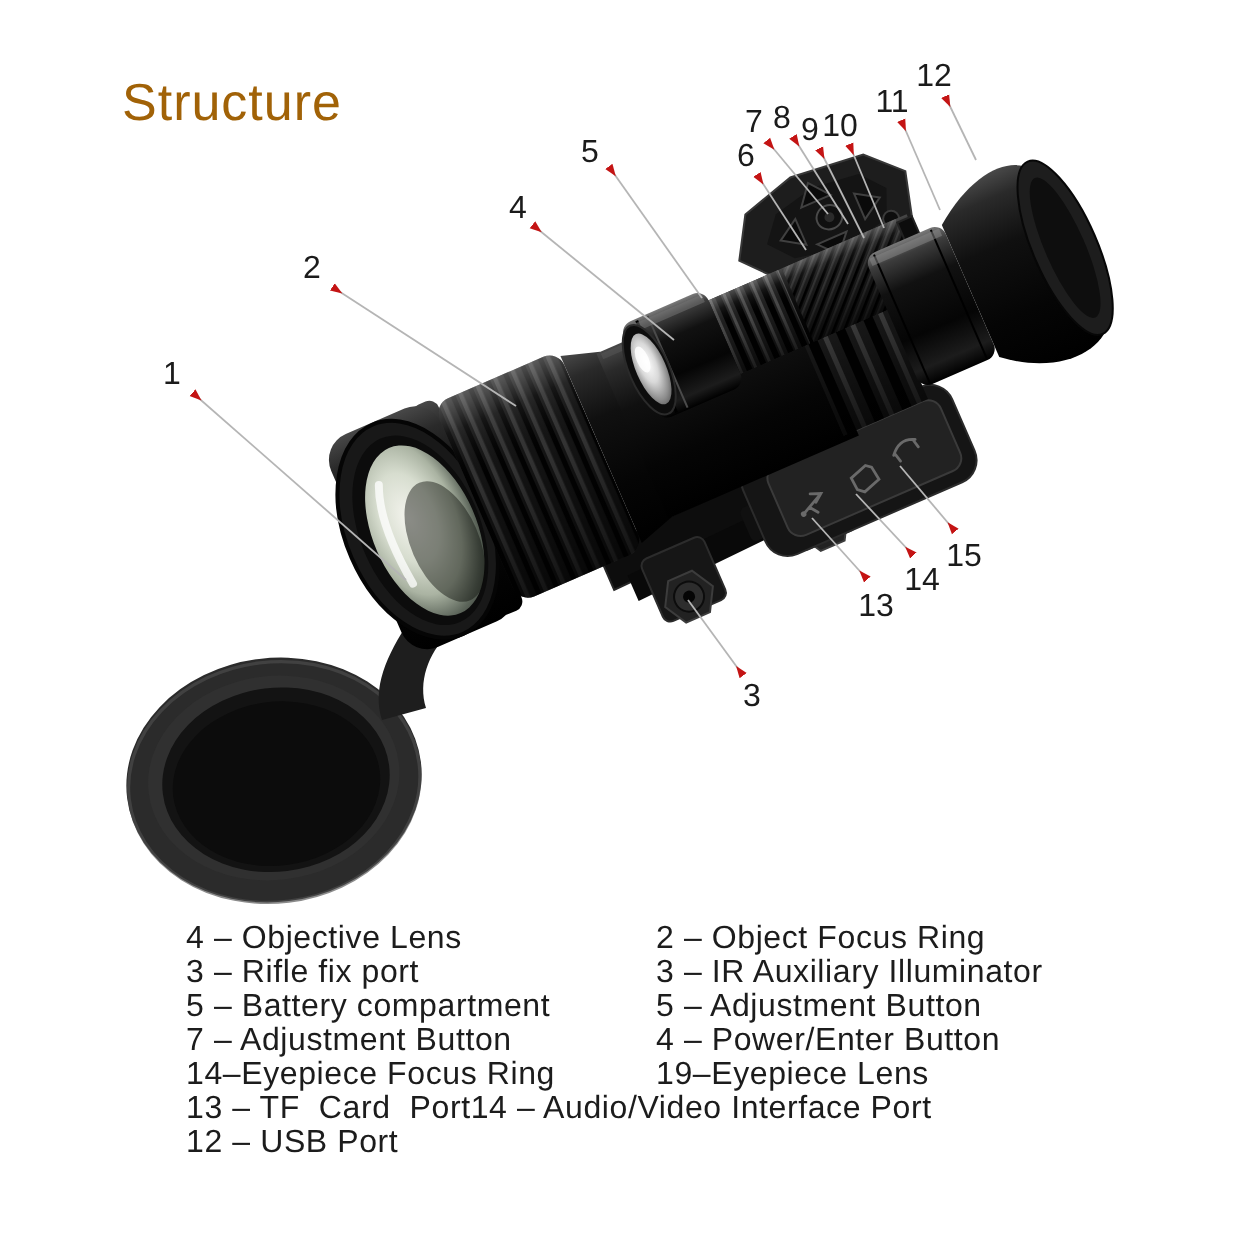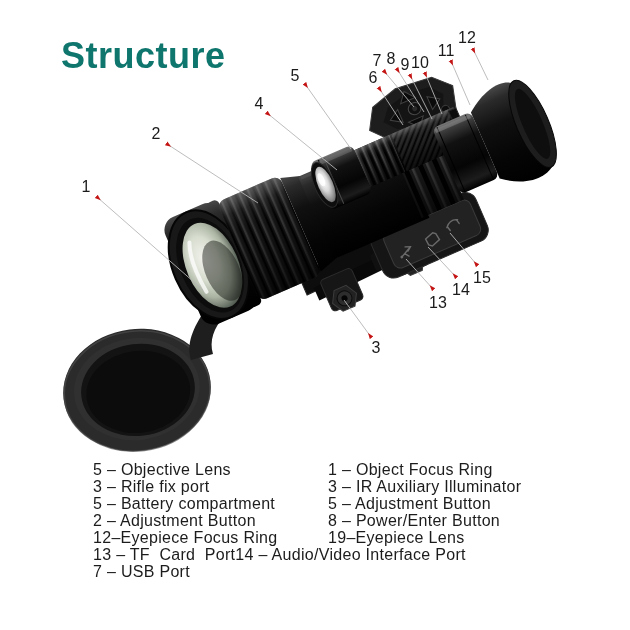--- a/index.html
+++ b/index.html
@@ -2,22 +2,22 @@
 <html><head>
 <meta charset="utf-8">
 <style>
   html,body{margin:0;padding:0;}
   body{
     width:630px;height:630px;position:relative;background:#ffffff;
     font-family:"Liberation Sans", sans-serif;overflow:hidden;
   }
   .page-title{
     position:absolute;left:61px;top:38px;
-    font-size:36px;font-weight:700;letter-spacing:0.5px;
-    color:#0f766e;line-height:1;
+    font-size:26px;font-weight:400;letter-spacing:0.5px;
+    color:#a16207;line-height:1;
   }
   .diagram-svg{position:absolute;left:0;top:0;}
   .leader{stroke:#B5B5B5;stroke-width:0.9;}
   .callout-num{
     font-family:"Liberation Sans", sans-serif;
     font-size:16px;fill:#1B1B1B;text-anchor:middle;
   }
   .legend{
     position:absolute;left:93px;top:461px;width:480px;
     font-size:16px;color:#1C1C1C;letter-spacing:0.3px;
@@ -236,38 +236,38 @@
       <text x="438" y="308" class="callout-num" fill="#1B1B1B">13</text>
       <line x1="456" y1="277" x2="428" y2="247" class="leader" stroke="#B5B5B5" marker-start="url(#arrowRed)"></line>
       <text x="461" y="295" class="callout-num" fill="#1B1B1B">14</text>
       <line x1="477" y1="265" x2="450" y2="233" class="leader" stroke="#B5B5B5" marker-start="url(#arrowRed)"></line>
       <text x="482" y="283" class="callout-num" fill="#1B1B1B">15</text>
     </g>
 </svg>
 
 <div class="legend" id="legend">
     <div class="legend-row">
-      <span class="legend-left">5 – Objective Lens</span>
-      <span class="legend-right">1 – Object Focus Ring</span>
+      <span class="legend-left">4 – Objective Lens</span>
+      <span class="legend-right">2 – Object Focus Ring</span>
     </div>
     <div class="legend-row">
       <span class="legend-left">3 – Rifle fix port</span>
       <span class="legend-right">3 – IR Auxiliary Illuminator</span>
     </div>
     <div class="legend-row">
       <span class="legend-left">5 – Battery compartment</span>
       <span class="legend-right">5 – Adjustment Button</span>
     </div>
     <div class="legend-row">
-      <span class="legend-left">2 – Adjustment Button</span>
-      <span class="legend-right">8 – Power/Enter Button</span>
-    </div>
-    <div class="legend-row">
-      <span class="legend-left">12–Eyepiece Focus Ring</span>
+      <span class="legend-left">7 – Adjustment Button</span>
+      <span class="legend-right">4 – Power/Enter Button</span>
+    </div>
+    <div class="legend-row">
+      <span class="legend-left">14–Eyepiece Focus Ring</span>
       <span class="legend-right">19–Eyepiece Lens</span>
     </div>
     <div class="legend-row">
       <span class="legend-left">13 – TF  Card  Port14 – Audio/Video Interface Port</span>
     </div>
     <div class="legend-row">
-      <span class="legend-left">7 – USB Port</span>
+      <span class="legend-left">12 – USB Port</span>
     </div>
   </div>
 
 </body></html>

